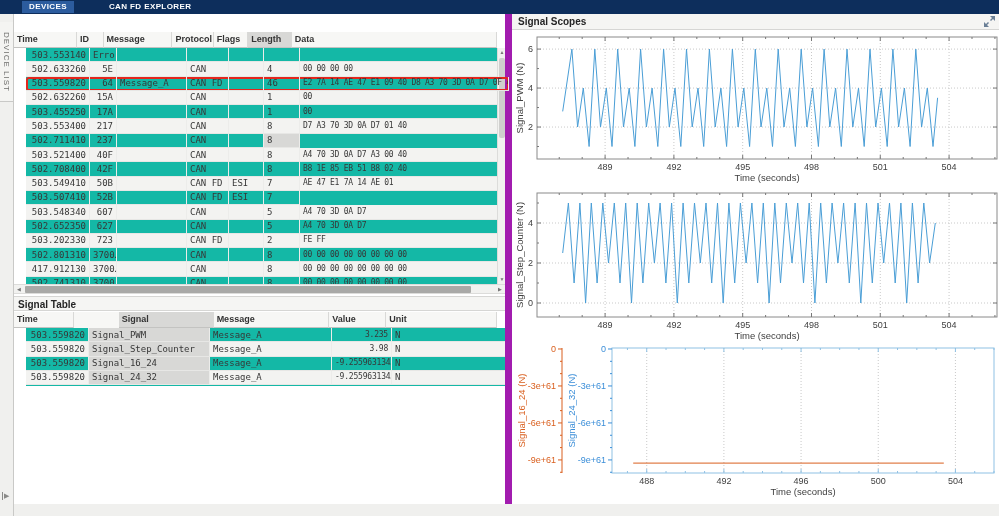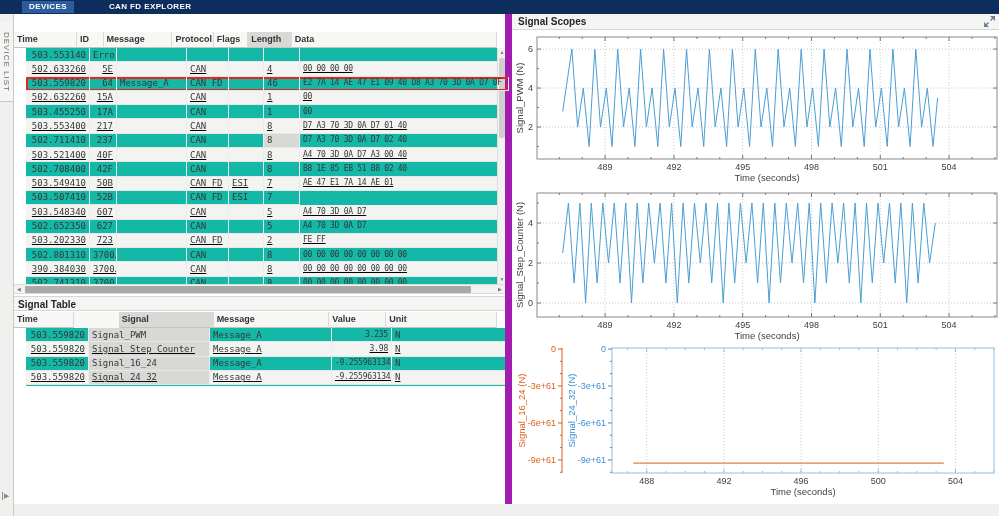--- a/index.html
+++ b/index.html
@@ -28,21 +28,21 @@
   
   .tables-col { position:absolute; left:14px; top:14px; width:491px; height:490px; background:#fff; }
   .panel-hdr { height:15px; background:#f5f5f3; border-top:1px solid #d6d6d4; border-bottom:1px solid #d6d6d4;
     font-size:10px; font-weight:bold; color:#262626; padding:1px 0 0 4px; line-height:13px; }
   .thead { position:absolute; left:0; width:483px; height:16px; display:flex; background:#f7f7f5; }
   .thead .hc { font-size:9px; font-weight:bold; color:#333; padding:2px 3px 0 3px;
     border-right:1px solid #d9d9d7; border-bottom:1px solid #c3c3c1; white-space:nowrap; overflow:hidden; }
   .thead .hc.sel { background:#d8d8d6; }
   .tbody { position:absolute; left:0; width:483px; overflow:hidden; background:#14b8a6;margin-left:12px; }
   .trow { display:flex; height:14.3px; position:relative; }
-  .trow.odd { background:#f3f3f1;text-decoration:underline; }
+  .trow.odd { background:#f3f3f1; }
   .trow .tc { font-size:9px; font-family:"DejaVu Sans Mono", monospace; color:#373737;
     padding:1.5px 3px 0 3px; border-right:1px solid #ececea; border-bottom:1px solid #e7e7e5;
     white-space:nowrap; overflow:hidden; height:100%; }
   .trow .tc.r { text-align:right; }
   .trow .tc.data-cell { font-size:8px; letter-spacing:-0.3px; }
   .trow .tc.val-cell { font-size:8px; letter-spacing:-0.2px; }
   .trow .tc.selcell { background:#d8d8d6; }
   .trow.selrow { box-shadow: inset 0 0 0 2px #e5261c; border-radius:3px; z-index:2; }
   
   .vscroll { position:absolute; width:8px; background:#f2f2f0; border-left:1px solid #dcdcda; }
@@ -143,21 +143,20 @@
           <div class="tc" style="width: 36px;">8</div>
           <div class="tc data-cell" style="width: 209px;">D7 A3 70 3D 0A D7 01 40</div>
         </div>
         <div class="trow">
           <div class="tc r" style="width: 64px;">502.711410</div>
           <div class="tc r" style="width: 27px;">237</div>
           <div class="tc" style="width: 70px;"></div>
           <div class="tc" style="width: 42px;">CAN</div>
           <div class="tc" style="width: 35px;"></div>
           <div class="tc selcell" style="width: 36px;">8</div>
-          <div class="tc data-cell" style="width: 209px;">D7 A3 70 3D 0A D7 02 40</div>
         </div>
         <div class="trow odd">
           <div class="tc r" style="width: 64px;">503.521400</div>
           <div class="tc r" style="width: 27px;">40F</div>
           <div class="tc" style="width: 70px;"></div>
           <div class="tc" style="width: 42px;">CAN</div>
           <div class="tc" style="width: 35px;"></div>
           <div class="tc" style="width: 36px;">8</div>
           <div class="tc data-cell" style="width: 209px;">A4 70 3D 0A D7 A3 00 40</div>
         </div>
@@ -217,21 +216,21 @@
         <div class="trow">
           <div class="tc r" style="width: 64px;">502.801310</div>
           <div class="tc r" style="width: 27px;">3700…</div>
           <div class="tc" style="width: 70px;"></div>
           <div class="tc" style="width: 42px;">CAN</div>
           <div class="tc" style="width: 35px;"></div>
           <div class="tc" style="width: 36px;">8</div>
           <div class="tc data-cell" style="width: 209px;">00 00 00 00 00 00 00 00</div>
         </div>
         <div class="trow odd">
-          <div class="tc r" style="width: 64px;">390.384030</div>
+          <div class="tc r" style="width: 64px;">417.912130</div>
           <div class="tc r" style="width: 27px;">3700…</div>
           <div class="tc" style="width: 70px;"></div>
           <div class="tc" style="width: 42px;">CAN</div>
           <div class="tc" style="width: 35px;"></div>
           <div class="tc" style="width: 36px;">8</div>
           <div class="tc data-cell" style="width: 209px;">00 00 00 00 00 00 00 00</div>
         </div>
         <div class="trow">
           <div class="tc r" style="width: 64px;">502.741310</div>
           <div class="tc r" style="width: 27px;">3700…</div>

